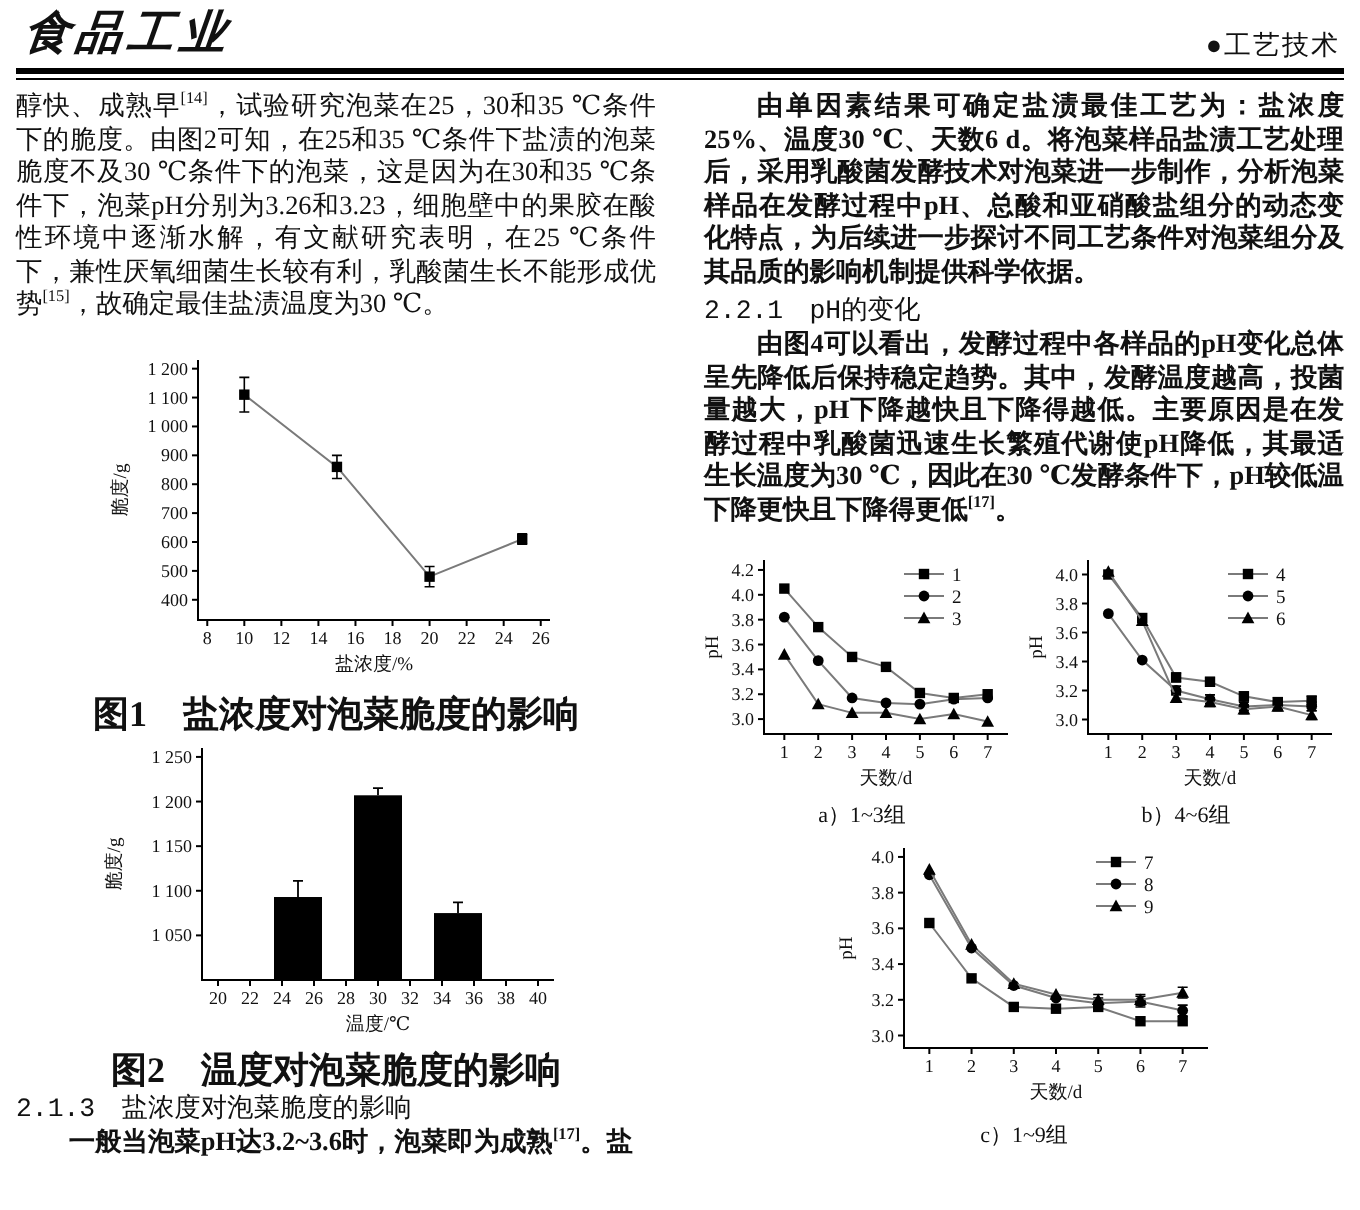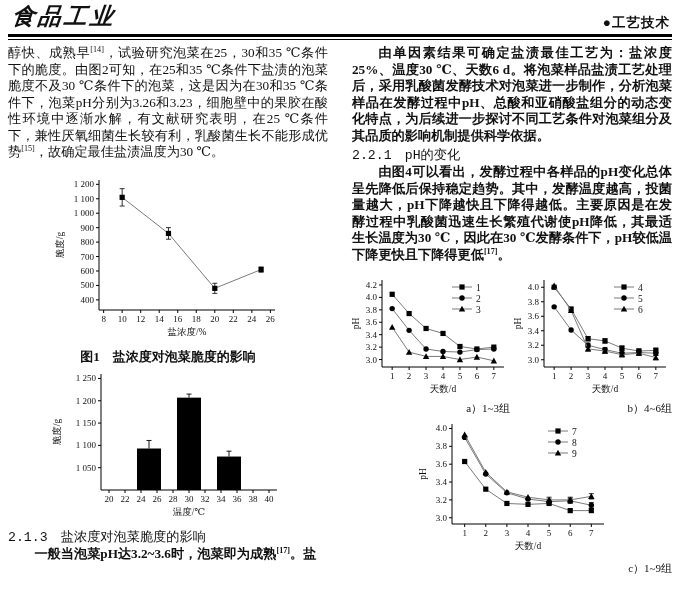--- a/index.html
+++ b/index.html
@@ -6,33 +6,33 @@
   .page{
     position:relative;width:680px;height:605px;box-sizing:border-box;
     padding:5px 8px 0 8px;overflow:hidden;background:#fff;color:#111;
     font-family:"Liberation Serif","DejaVu Serif",serif;
   }
   .header{display:flex;justify-content:space-between;align-items:flex-end;height:27px;}
   .logo{
     font-size:23px;font-weight:bold;font-style:italic;letter-spacing:3px;
     transform:skewX(-6deg);padding-left:4px;
   }
-  .section-label{font-size:13.5px;font-weight:bold;letter-spacing:1px;padding-right:2px;}
+  .section-label{font-size:13.5px;font-weight:normal;letter-spacing:1px;padding-right:2px;}
   .rule{height:2px;border-top:3px solid #000;border-bottom:1px solid #000;margin-top:2px;}
   .columns{display:flex;gap:24px;margin-top:5px;}
   .col{width:322px;font-size:13.2px;line-height:16.5px;text-align:justify;}
   .col p{margin:0;}
   p.indent{text-indent:2em;font-weight:bold;}
   sup{font-size:0.62em;vertical-align:super;line-height:0;}
   .heading{margin-top:3px;line-height:17px;font-family:Liberation Mono, monospace;}
   .fig{text-align:center;}
   .fig-m{margin-top:11px;}
   .fig-m2{margin-top:3px;}
-  .fig-caption{font-weight:bold;font-size:13px;line-height:16px;margin-top:1px;font-family:Liberation Serif, serif;}
-  .sub-caption{font-size:11px;line-height:13px;margin-top:0;text-align:right;}
+  .fig-caption{font-weight:bold;font-size:18px;line-height:16px;margin-top:1px;font-family:Liberation Serif, serif;}
+  .sub-caption{font-size:11px;line-height:13px;margin-top:0;}
   .charts-row{display:flex;justify-content:space-between;margin-top:11px;}
   .chart{line-height:0;}
 </style>
 </head>
 <body>
 
 <div class="page">
 
   <div class="header">
     <div class="logo">食品工业</div>
@@ -138,20 +138,21 @@
               <text x="45" y="13.461538461538453" text-anchor="end" font-size="9" fill="#111" font-family="&quot;Liberation Serif&quot;,&quot;DejaVu Serif&quot;,serif">1 250</text>
               <text x="138" y="147" text-anchor="middle" font-size="9.5" fill="#111" font-family="&quot;Liberation Serif&quot;,&quot;DejaVu Serif&quot;,serif">温度/℃</text>
               <text x="9" y="64" text-anchor="middle" font-size="9.5" fill="#111" font-family="&quot;Liberation Serif&quot;,&quot;DejaVu Serif&quot;,serif" transform="rotate(-90 9 64)">脆度/g</text>
               <rect x="86" y="80.50769230769231" width="24" height="41.49230769230769" fill="#000000"></rect>
               <path d="M98 80.50769230769231 L98 72.47692307692307 M95.5 72.47692307692307 L100.5 72.47692307692307" stroke="#000" stroke-width="0.9"></path>
               <rect x="126" y="29.64615384615385" width="24" height="92.35384615384615" fill="#000000"></rect>
               <path d="M138 29.64615384615385 L138 26.07692307692308 M135.5 26.07692307692308 L140.5 26.07692307692308" stroke="#000" stroke-width="0.9"></path>
               <rect x="166" y="88.53846153846155" width="24" height="33.46153846153845" fill="#000000"></rect>
               <path d="M178 88.53846153846155 L178 83.18461538461538 M175.5 83.18461538461538 L180.5 83.18461538461538" stroke="#000" stroke-width="0.9"></path>
             </svg></div>
+        <div class="fig-caption">图2　温度对泡菜脆度的影响</div>
       </div>
 
       <div class="heading">2.1.3　盐浓度对泡菜脆度的影响</div>
       <p class="indent">一般当泡菜pH达3.2~3.6时，泡菜即为成熟<sup>[17]</sup>。盐</p>
     </div>
 
     <div class="col">
       <p class="indent">由单因素结果可确定盐渍最佳工艺为：盐浓度25%、温度30 ℃、天数6 d。将泡菜样品盐渍工艺处理后，采用乳酸菌发酵技术对泡菜进一步制作，分析泡菜样品在发酵过程中pH、总酸和亚硝酸盐组分的动态变化特点，为后续进一步探讨不同工艺条件对泡菜组分及其品质的影响机制提供科学依据。</p>
       <div class="heading">2.2.1　pH的变化</div>
       <p class="indent">由图4可以看出，发酵过程中各样品的pH变化总体呈先降低后保持稳定趋势。其中，发酵温度越高，投菌量越大，pH下降越快且下降得越低。主要原因是在发酵过程中乳酸菌迅速生长繁殖代谢使pH降低，其最适生长温度为30 ℃，因此在30 ℃发酵条件下，pH较低温下降更快且下降得更低<sup>[17]</sup>。</p>

